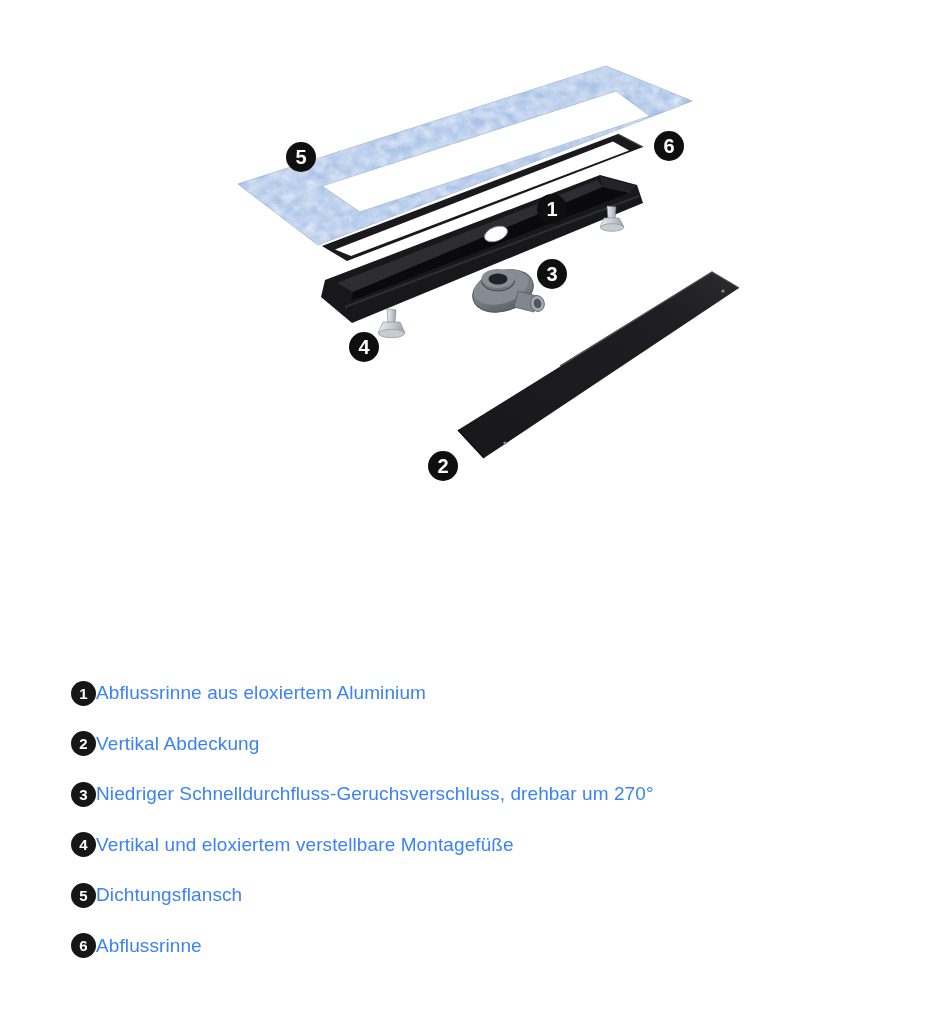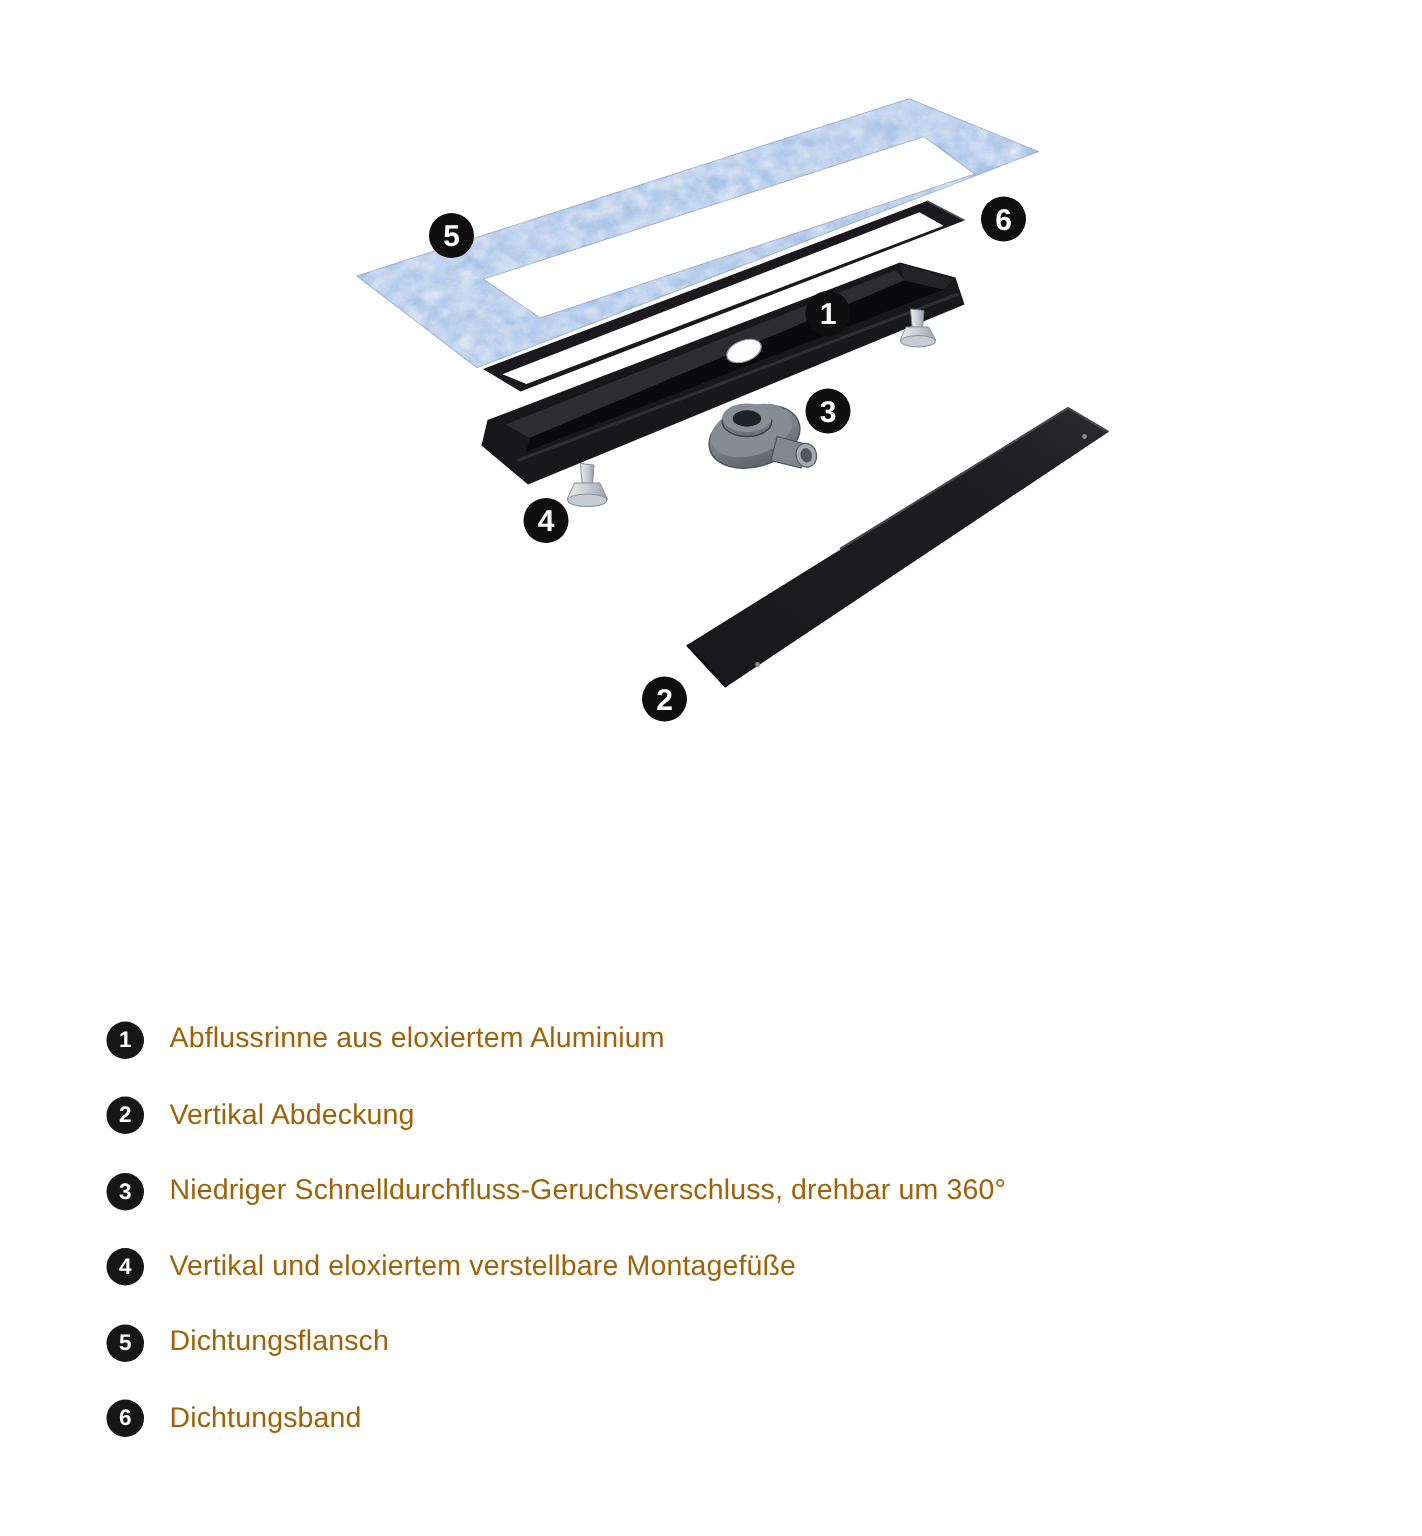--- a/index.html
+++ b/index.html
@@ -4,21 +4,21 @@
 <style>
   html,body{margin:0;padding:0;background:#fff;}
   .page{position:relative;width:948px;height:1024px;background:#fff;overflow:hidden;
         font-family:"Liberation Sans",sans-serif;}
   .diagram-svg{position:absolute;left:0;top:0;}
   .legend{position:absolute;left:0;top:0;width:948px;}
   .legend-row{position:absolute;left:71px;display:flex;align-items:center;height:26px;}
   .legend-num{width:25px;height:25px;border-radius:50%;background:#161616;color:#fff;
               display:flex;align-items:center;justify-content:center;
               font-size:15px;font-weight:700;flex:0 0 25px;}
-  .legend-label{margin-left:17px;font-size:19px;color:#a16207;white-space:nowrap;
+  .legend-label{font-size:19px;color:#3b82f6;white-space:nowrap;
                 letter-spacing:.1px;text-align:right;}
   .badge-txt{font-family:"Liberation Sans",sans-serif;font-size:20px;font-weight:700;
              fill:#ffffff;text-anchor:middle;}
 </style>
 </head>
 <body>
 
 <div class="page">
 
   <svg class="diagram-svg" width="948" height="530" viewBox="0 0 948 530">
@@ -126,28 +126,28 @@
     <div class="legend-row" style="top:680px">
       <div class="legend-num">1</div>
       <div class="legend-label">Abflussrinne aus eloxiertem Aluminium</div>
     </div>
     <div class="legend-row" style="top:730.5px">
       <div class="legend-num">2</div>
       <div class="legend-label">Vertikal Abdeckung</div>
     </div>
     <div class="legend-row" style="top:781px">
       <div class="legend-num">3</div>
-      <div class="legend-label">Niedriger Schnelldurchfluss-Geruchsverschluss, drehbar um 360°</div>
+      <div class="legend-label">Niedriger Schnelldurchfluss-Geruchsverschluss, drehbar um 270°</div>
     </div>
     <div class="legend-row" style="top:831.5px">
       <div class="legend-num">4</div>
       <div class="legend-label">Vertikal und eloxiertem verstellbare Montagefüße</div>
     </div>
     <div class="legend-row" style="top:882px">
       <div class="legend-num">5</div>
       <div class="legend-label">Dichtungsflansch</div>
     </div>
     <div class="legend-row" style="top:932.5px">
       <div class="legend-num">6</div>
-      <div class="legend-label">Dichtungsband</div>
+      <div class="legend-label">Abflussrinne</div>
     </div>
   </div>
 </div>
 
 </body></html>

